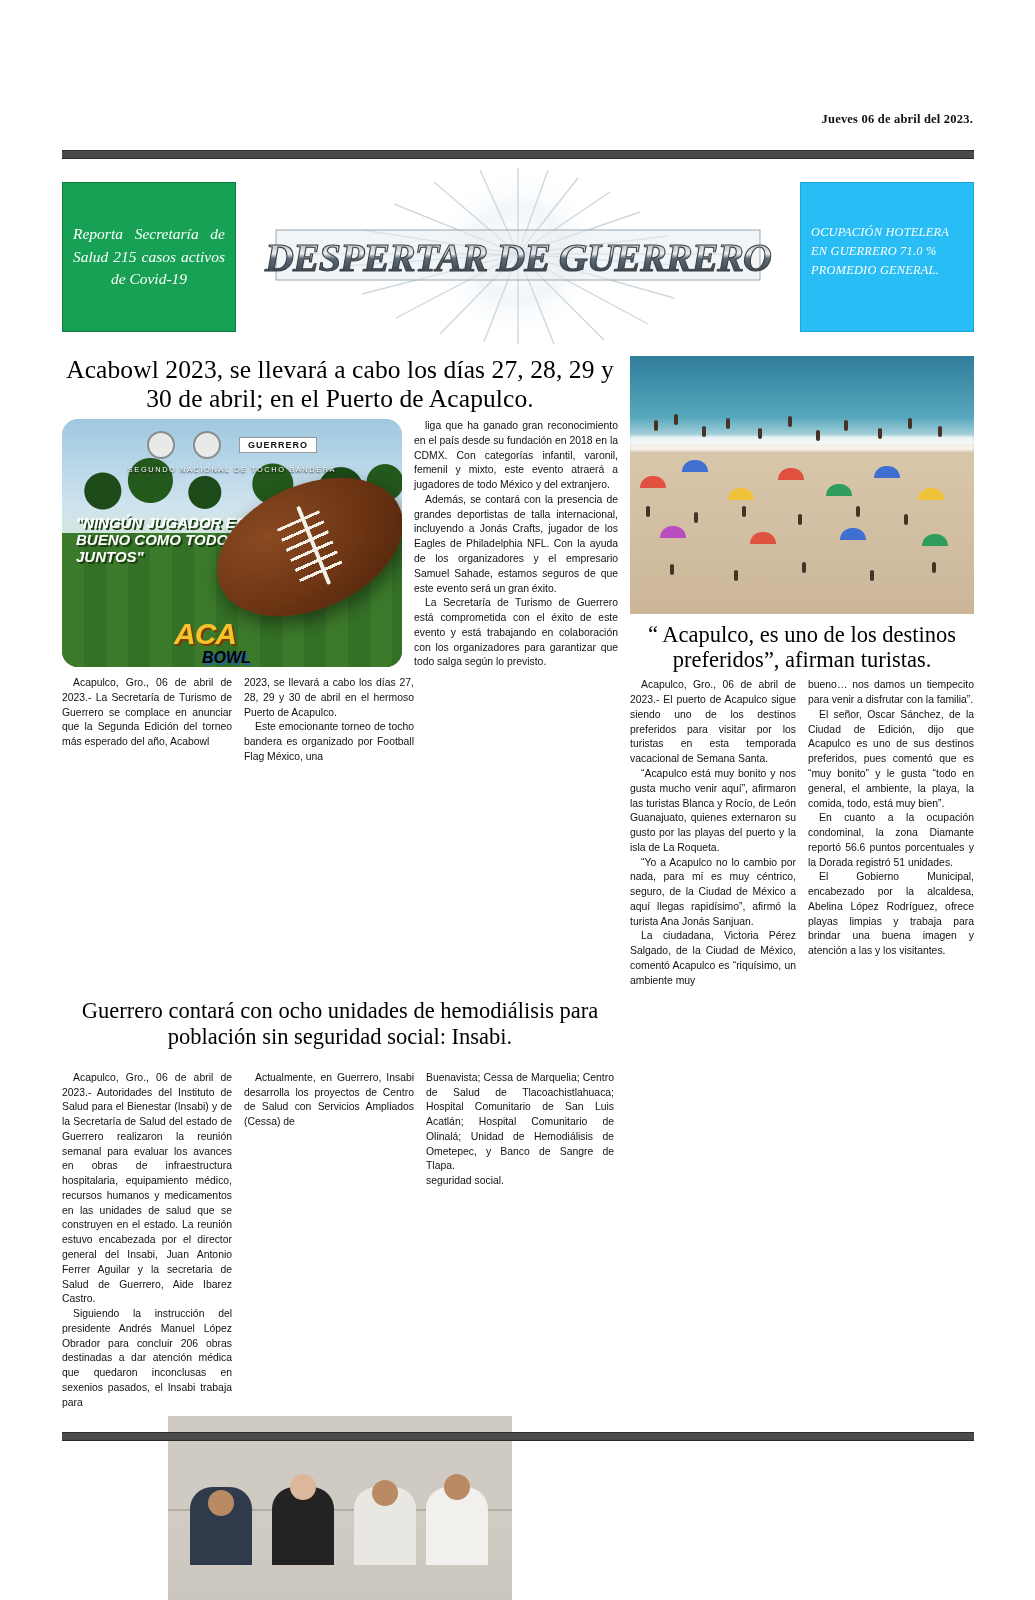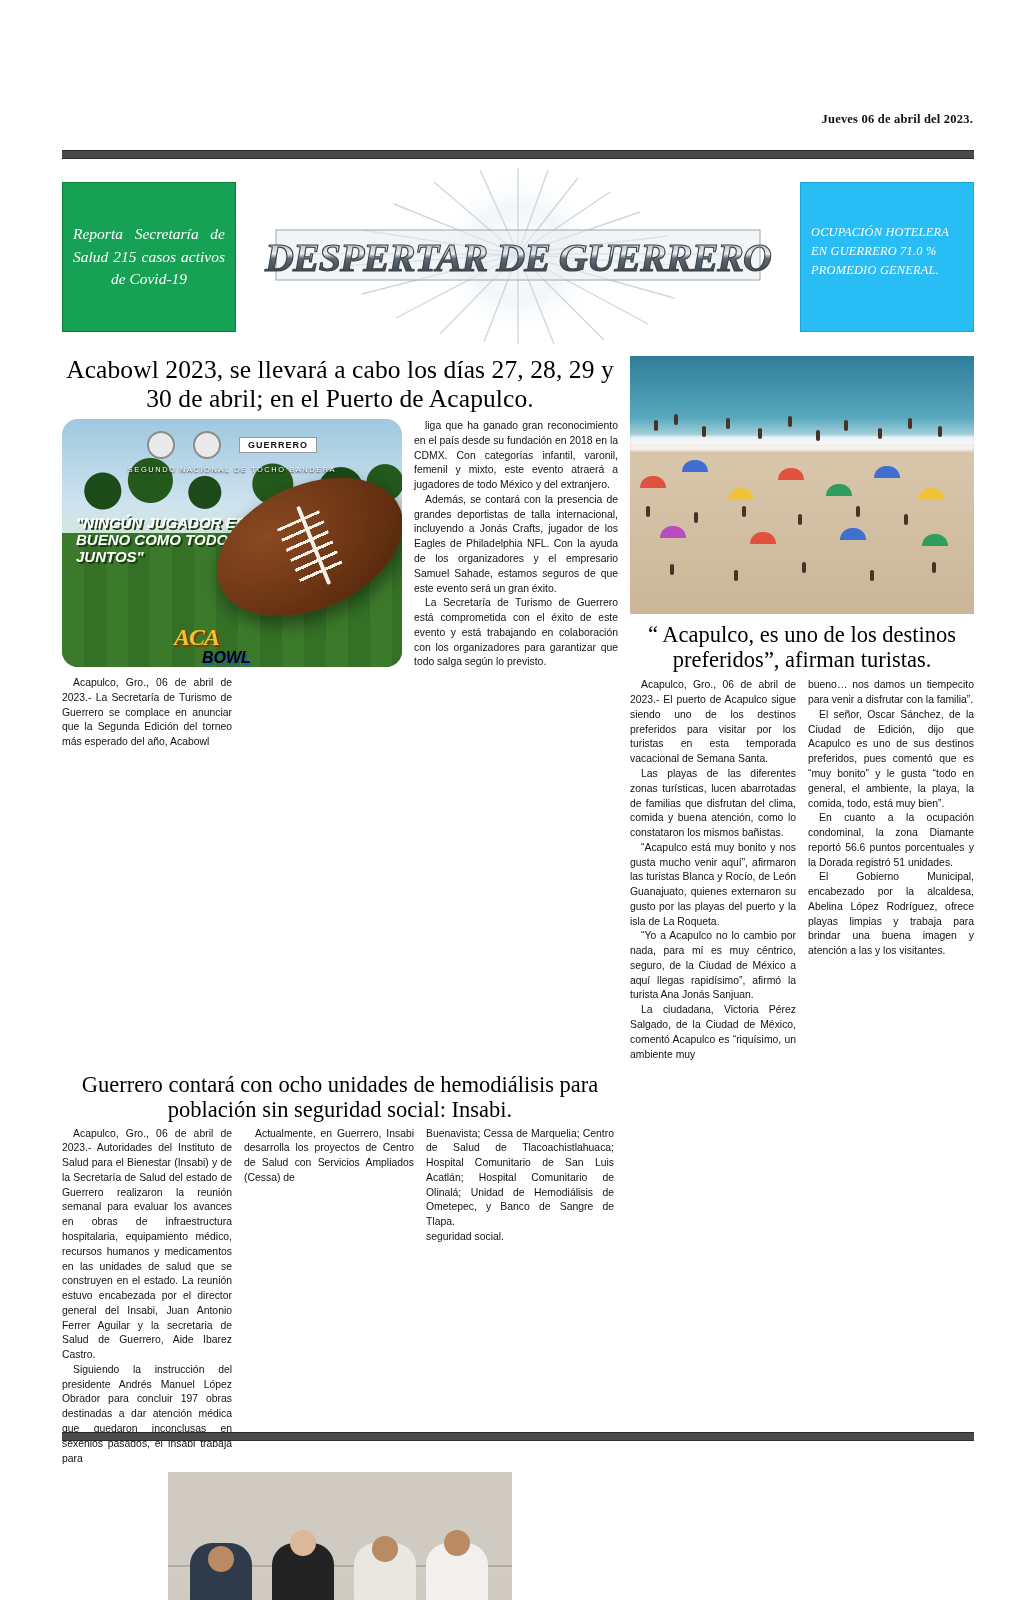--- a/index.html
+++ b/index.html
@@ -127,21 +127,21 @@
   .img-acabowl .sub-tag { position:absolute; left:0; top:46px; width:100%; text-align:center; color:#fff; font-size:7.4px; letter-spacing:1.6px; text-shadow:0 1px 2px #000; }
   .img-acabowl .slogan { position:absolute; left:14px; top:96px; width:210px; color:#fff; font-family:"Liberation Sans",sans-serif; font-style:italic; font-weight:bold; font-size:15px; line-height:1.12; text-shadow:2px 2px 0 #1b3b12; }
   .img-acabowl .ball { position:absolute; right:-6px; bottom:58px; width:196px; height:124px; transform:rotate(-24deg);
     background:radial-gradient(ellipse at 32% 28%, #8a4a22 0%, #6b3413 55%, #4a2209 100%);
     border-radius:50% / 50%;
     box-shadow:0 8px 18px rgba(0,0,0,.45);
   }
   .img-acabowl .ball:before { content:""; position:absolute; left:52%; top:16%; width:4px; height:68%; background:#f4f1e8; transform:translateX(-50%) rotate(2deg); border-radius:2px; }
   .img-acabowl .ball:after { content:""; position:absolute; left:50%; top:26%; width:46px; height:48%; transform:translateX(-50%);
     background:repeating-linear-gradient(180deg, #f4f1e8 0 3px, transparent 3px 11px); }
-  .img-acabowl .aca { position:absolute; left:112px; bottom:16px; font-family:Liberation Serif, serif; font-weight:bold; font-style:italic; font-size:24px; color:#f7c32b; text-shadow:2px 2px 0 #7a3c00; letter-spacing:-1px; }
+  .img-acabowl .aca { position:absolute; left:112px; bottom:16px; font-family:Liberation Sans, sans-serif; font-weight:bold; font-style:italic; font-size:30px; color:#f7c32b; text-shadow:2px 2px 0 #7a3c00; letter-spacing:-1px; }
   .img-acabowl .bowl { position:absolute; left:140px; bottom:0px; font-family:"Liberation Sans",sans-serif; font-weight:bold; font-style:italic; font-size:16px; color:#000000; text-shadow:2px 2px 0 #1f5f9c; }
 
   
   .img-beach { width: 344px; height: 258px; }
   .img-beach .sand { position:absolute; inset:0; background:linear-gradient(#cdb79a,#d8c6ab 40%,#cbb698 100%); }
   .img-beach .sea { position:absolute; left:0; top:0; width:100%; height:34%; background:linear-gradient(#2f7d9b,#57a8bd 70%,#cfe4e8 100%); }
   .img-beach .foam { position:absolute; left:0; top:31%; width:100%; height:6%; background:rgba(255,255,255,.75); filter:blur(1px); }
   .img-beach .umbs { position:absolute; inset:0; }
   .img-beach .umb { position:absolute; width:26px; height:12px; border-radius:13px 13px 0 0; }
   .img-beach .people { position:absolute; inset:0; }
@@ -259,20 +259,24 @@
             <p>liga que ha ganado gran reconocimiento en el país desde su fundación en 2018 en la CDMX. Con categorías infantil, varonil, femenil y mixto, este evento atraerá a jugadores de todo México y del extranjero.</p>
             <p>Además, se contará con la presencia de grandes deportistas de talla internacional, incluyendo a Jonás Crafts, jugador de los Eagles de Philadelphia NFL. Con la ayuda de los organizadores y el empresario Samuel Sahade, estamos seguros de que este evento será un gran éxito.</p>
             <p>La Secretaría de Turismo de Guerrero está comprometida con el éxito de este evento y está trabajando en colaboración con los organizadores para garantizar que todo salga según lo previsto.</p>
           </div>
         </div>
 
         <div class="cols2" style="margin-top:6px;">
           <div class="col" style="width:170px;">
             <p>Acapulco, Gro., 06 de abril de 2023.- La Secretaría de Turismo de Guerrero se complace en anunciar que la Segunda Edición del torneo más esperado del año, Acabowl</p>
           </div>
+          <div class="col" style="width:170px;">
+            <p style="text-indent:0">2023, se llevará a cabo los días 27, 28, 29 y 30 de abril en el hermoso Puerto de Acapulco.</p>
+            <p>Este emocionante torneo de tocho bandera es organizado por Football Flag México, una</p>
+          </div>
           <div class="col" style="width:188px;"></div>
         </div>
       </div>
 
       <div class="right-block">
         <div class="photo img-beach">
           <div class="sand"></div>
           <div class="sea"></div>
           <div class="foam"></div>
           <div class="umbs">
@@ -312,41 +316,40 @@
               <div class="p" style="left:240px; top:214px;"></div>
             <div class="p" style="left:302px; top:206px;"></div>
           </div>
         </div>
 
         <h2 class="headline" style="margin-top:8px;">“ Acapulco, es uno de los destinos preferidos”, afirman turistas.</h2>
 
         <div class="cols2" style="margin-top:6px;">
           <div class="col" style="width:166px;">
             <p>Acapulco, Gro., 06 de abril de 2023.- El puerto de Acapulco sigue siendo uno de los destinos preferidos para visitar por los turistas en esta temporada vacacional de Semana Santa.</p>
-            <p>Las playas de las diferentes zonas turísticas, lucen abarrotadas de familias que disfrutan del clima, comida y buena atención, como lo constataron los mismos bañistas.</p>
             <p>“Acapulco está muy bonito y nos gusta mucho venir aquí”, afirmaron las turistas Blanca y Rocío, de León Guanajuato, quienes externaron su gusto por las playas del puerto y la isla de La Roqueta.</p>
             <p>“Yo a Acapulco no lo cambio por nada, para mí es muy céntrico, seguro, de la Ciudad de México a aquí llegas rapidísimo”, afirmó la turista Ana Jonás Sanjuan.</p>
             <p>La ciudadana, Victoria Pérez Salgado, de la Ciudad de México, comentó Acapulco es “riquísimo, un ambiente muy</p>
           </div>
           <div class="col" style="width:166px;">
             <p style="text-indent:0">bueno… nos damos un tiempecito para venir a disfrutar con la familia”.</p>
             <p>El señor, Oscar Sánchez, de la Ciudad de Edición, dijo que Acapulco es uno de sus destinos preferidos, pues comentó que es “muy bonito” y le gusta “todo en general, el ambiente, la playa, la comida, todo, está muy bien”.</p>
             <p>En cuanto a la ocupación condominal, la zona Diamante reportó 56.6 puntos porcentuales y la Dorada registró 51 unidades.</p>
             <p>El Gobierno Municipal, encabezado por la alcaldesa, Abelina López Rodríguez, ofrece playas limpias y trabaja para brindar una buena imagen y atención a las y los visitantes.</p>
           </div>
         </div>
       </div>
     </div>
 
     <div style="width:556px; margin-top:10px;">
       <h2 class="headline">Guerrero contará con ocho unidades de hemodiálisis para población sin seguridad social: Insabi.</h2>
-      <div class="cols3" style="margin-top:4px;">
+      <div class="cols3" style="margin-top:22px;">
         <div class="col" style="width:170px;">
           <p>Acapulco, Gro., 06 de abril de 2023.- Autoridades del Instituto de Salud para el Bienestar (Insabi) y de la Secretaría de Salud del estado de Guerrero realizaron la reunión semanal para evaluar los avances en obras de infraestructura hospitalaria, equipamiento médico, recursos humanos y medicamentos en las unidades de salud que se construyen en el estado. La reunión estuvo encabezada por el director general del Insabi, Juan Antonio Ferrer Aguilar y la secretaria de Salud de Guerrero, Aide Ibarez Castro.</p>
-          <p>Siguiendo la instrucción del presidente Andrés Manuel López Obrador para concluir 197 obras destinadas a dar atención médica que quedaron inconclusas en sexenios pasados, el Insabi trabaja para</p>
+          <p>Siguiendo la instrucción del presidente Andrés Manuel López Obrador para concluir 206 obras destinadas a dar atención médica que quedaron inconclusas en sexenios pasados, el Insabi trabaja para</p>
         </div>
         <div class="col" style="width:170px;">
           <p>Actualmente, en Guerrero, Insabi desarrolla los proyectos de Centro de Salud con Servicios Ampliados (Cessa) de</p>
         </div>
         <div class="col" style="width:188px;">
           <p style="text-indent:0">Buenavista; Cessa de Marquelia; Centro de Salud de Tlacoachistlahuaca; Hospital Comunitario de San Luis Acatlán; Hospital Comunitario de Olinalá; Unidad de Hemodiálisis de Ometepec, y Banco de Sangre de Tlapa.</p>
           <p style="text-indent:0">seguridad social.</p>
         </div>
       </div>
       <div class="photo img-meeting" style="margin:6px 0 0 106px;">

